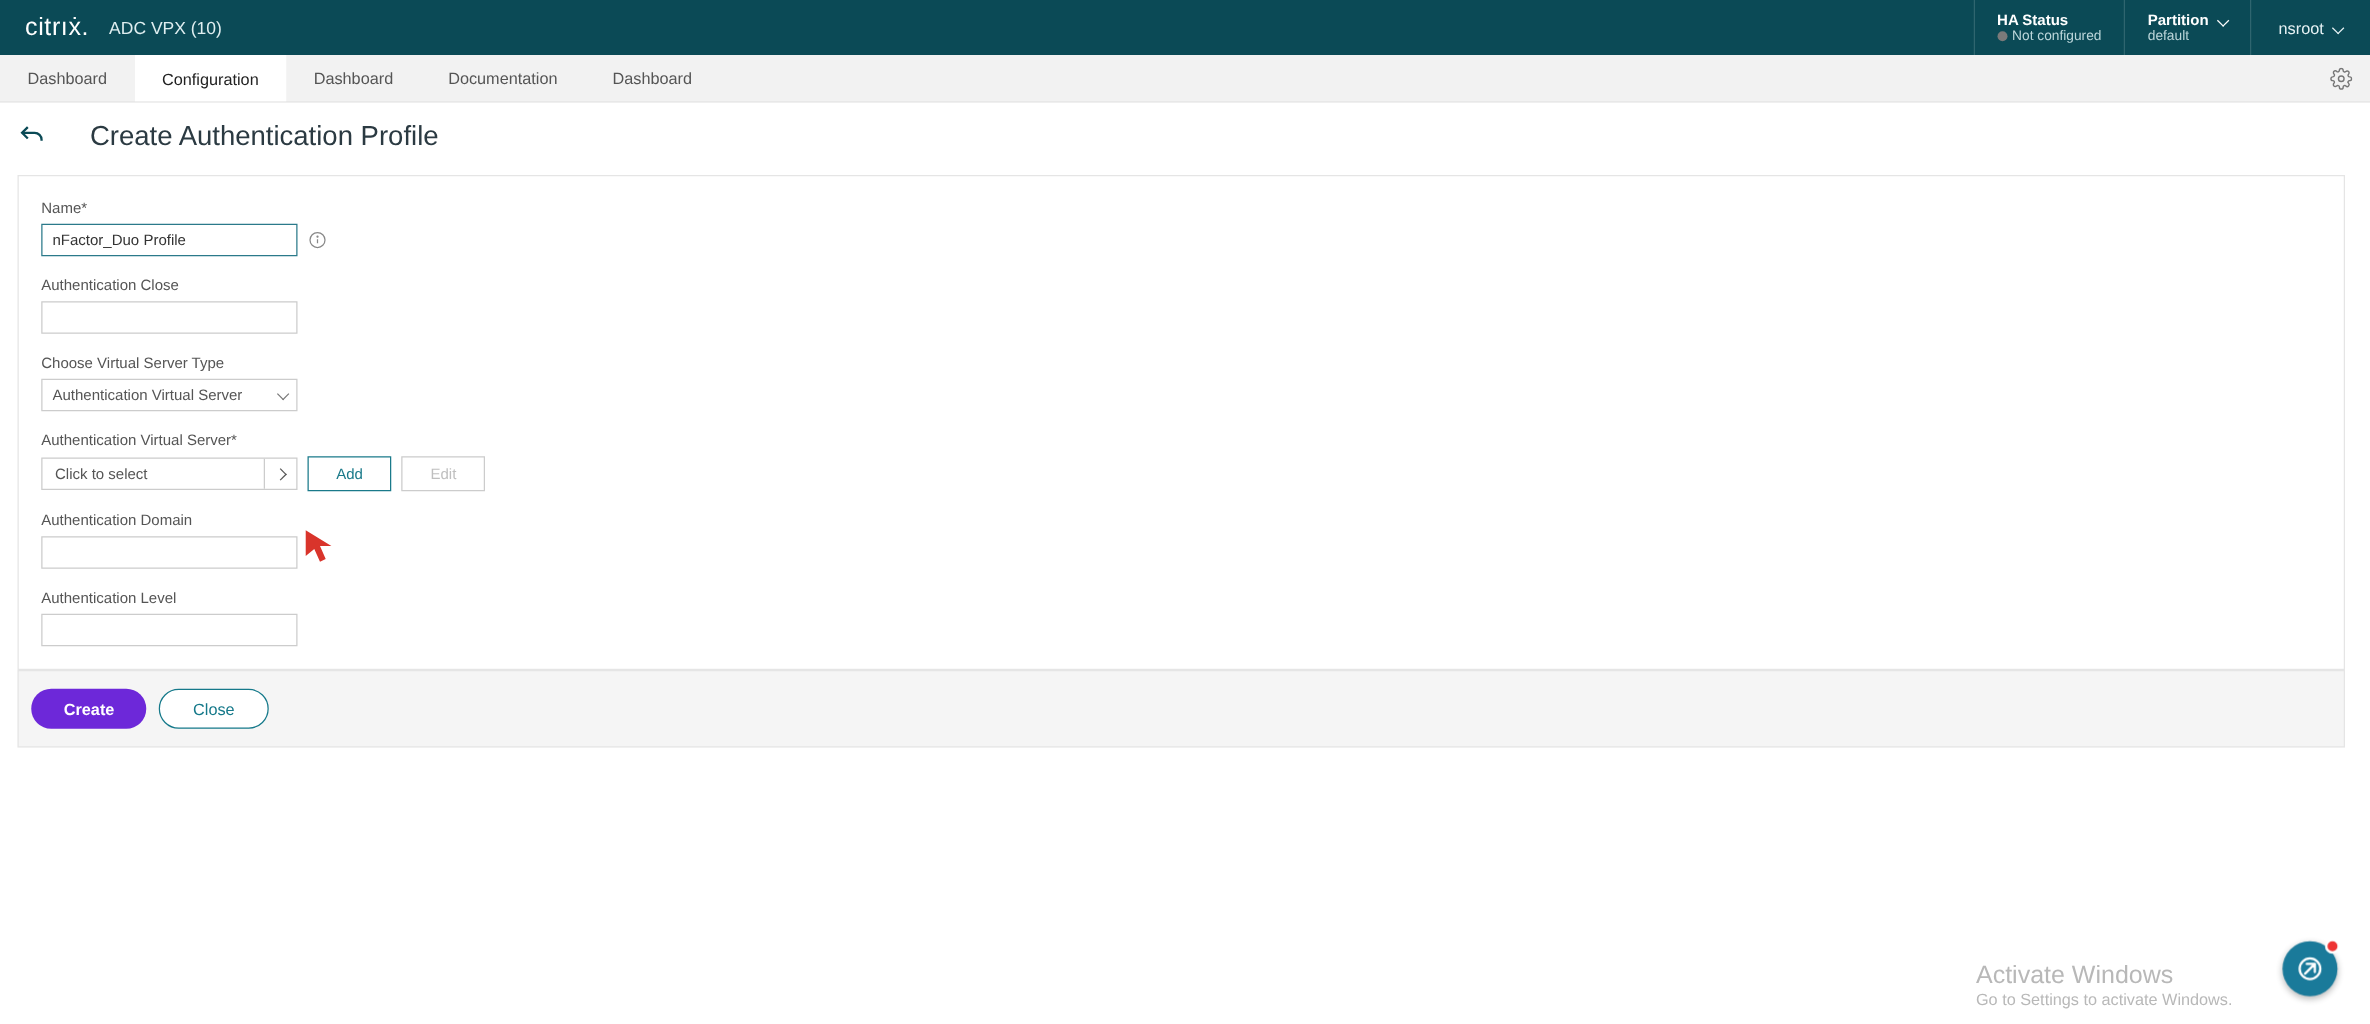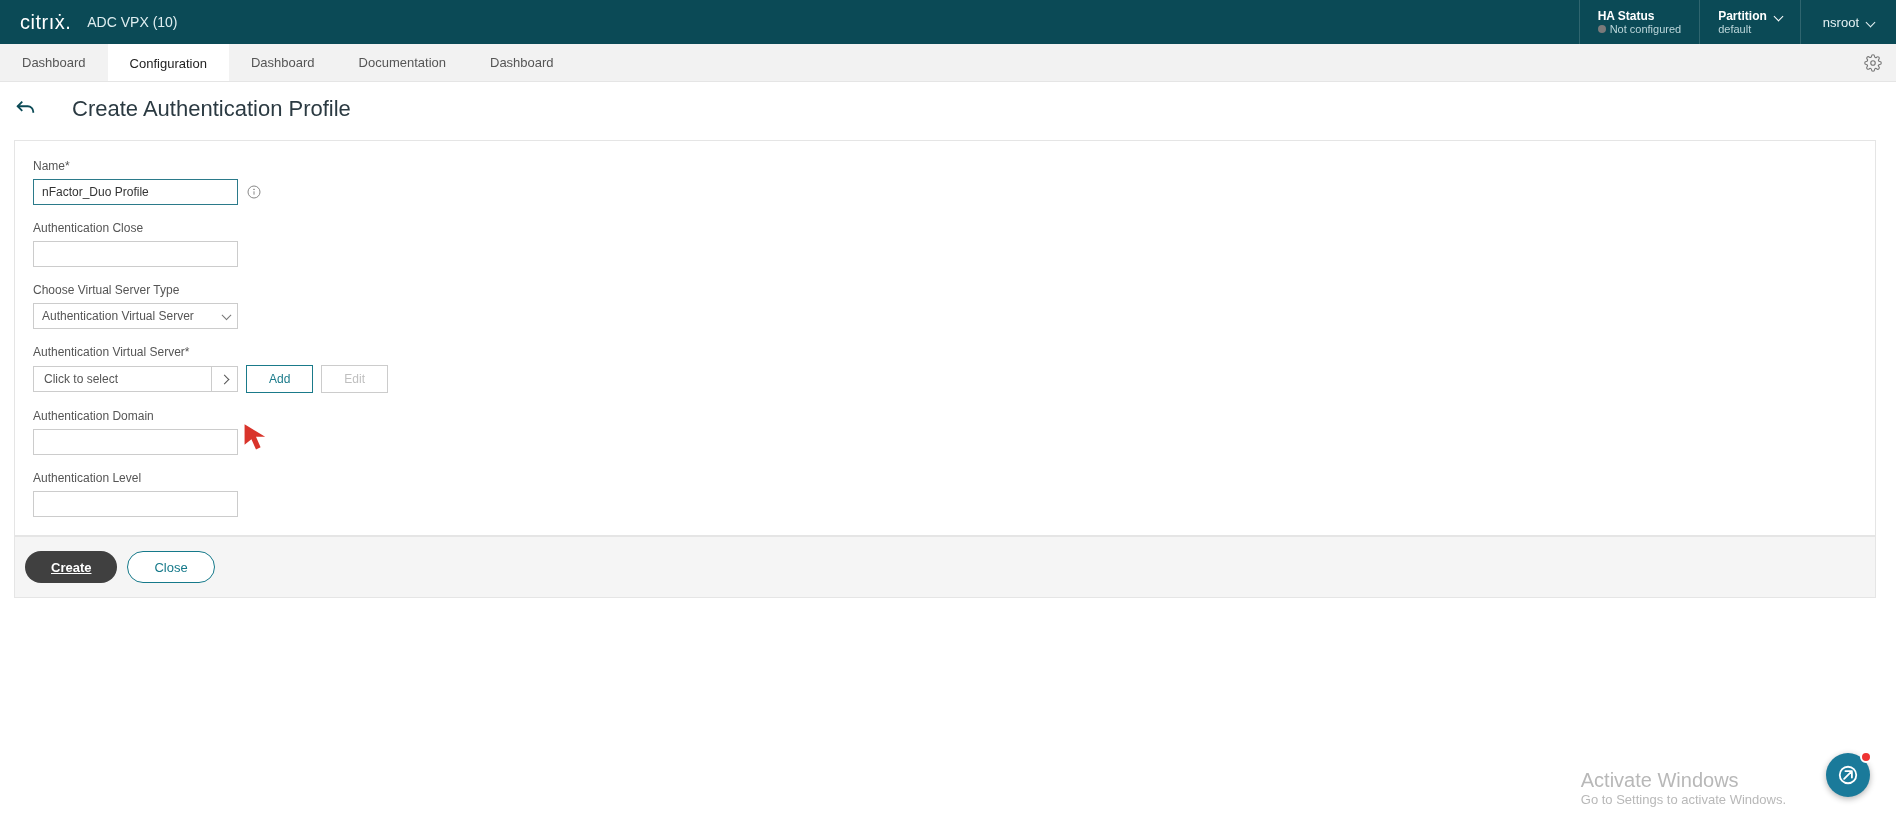--- a/index.html
+++ b/index.html
@@ -47,21 +47,21 @@
 
   .picker { display:flex; align-items:center; width:205px; height:26px; border:1px solid #ccc; cursor:pointer; }
   .picker-text { flex:1; padding:0 10px; font-size:12px; color:#555; }
   .picker-btn { width:26px; height:100%; border-left:1px solid #ccc; display:flex; align-items:center; justify-content:center; }
   .picker-btn .chevr { border:solid #555; border-width:0 1px 1px 0; display:inline-block; padding:3px; transform:rotate(-45deg);}
 
   .btn-outline { height:28px; padding:0 22px; border:1px solid #1a7a8a; background:#fff; color:#1a7a8a; font-size:12px; cursor:pointer; }
   .btn-outline.disabled { border-color:#ccc; color:#bfbfbf; cursor:default; }
 
   .action-bar { background:#f5f5f5; border:1px solid #e5e5e5; padding:14px 10px; display:flex; gap:10px; }
-  .btn-primary { background:#404040; color:#fff; border:none; border-radius:18px; height:32px; padding:0 26px; font-size:13px; font-weight:bold; cursor:pointer;text-decoration:underline;}
+  .btn-primary { background:#6d28d9; color:#fff; border:none; border-radius:18px; height:32px; padding:0 26px; font-size:13px; font-weight:bold; cursor:pointer;}
   .btn-secondary { background:#fff; color:#15798a; border:1px solid #15798a; border-radius:18px; height:32px; padding:0 26px; font-size:13px; cursor:pointer;}
 
   .watermark { position:fixed; right:110px; bottom:12px; color:#b8b8b8; text-align:left; user-select:none; pointer-events:none;}
   .watermark .t1{ font-size:20px; }
   .watermark .t2{ font-size:13px; }
 
   .fab { position:fixed; right:26px; bottom:22px; width:44px; height:44px; border-radius:50%; background:#1a7a9a; display:flex; align-items:center; justify-content:center; cursor:pointer; box-shadow:0 2px 6px rgba(0,0,0,.3);}
   .fab svg{ width:22px; height:22px; color:#fff;}
   .fab-dot{ position:absolute; top:-2px; right:-2px; width:12px; height:12px; background:#e33; border-radius:50%; border:2px solid #fff;}
 

